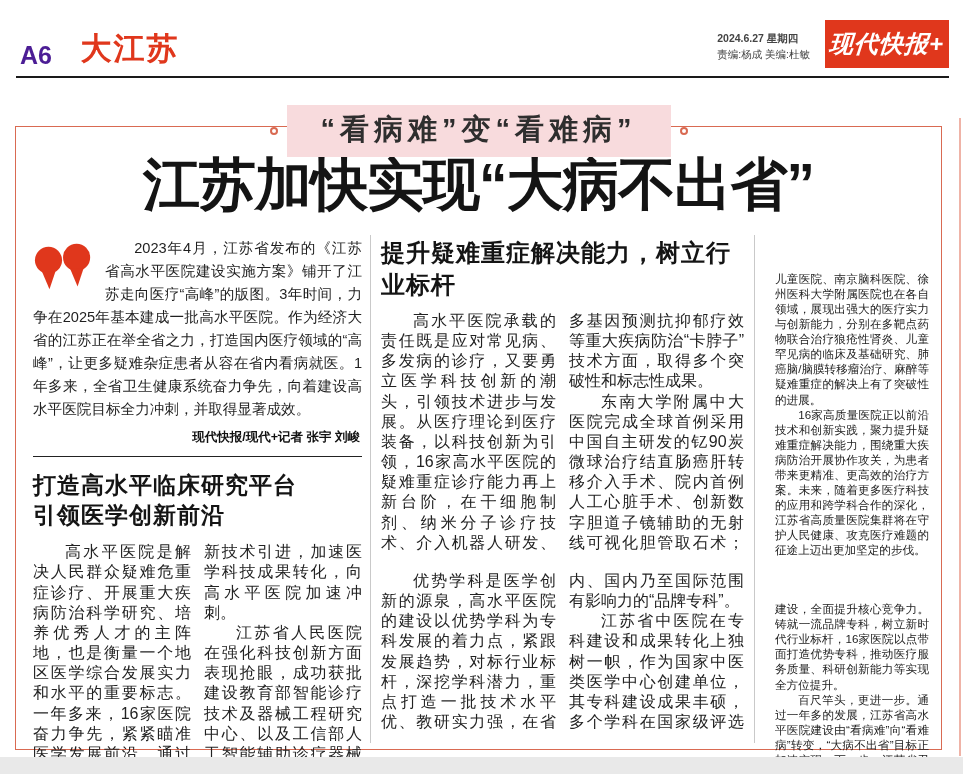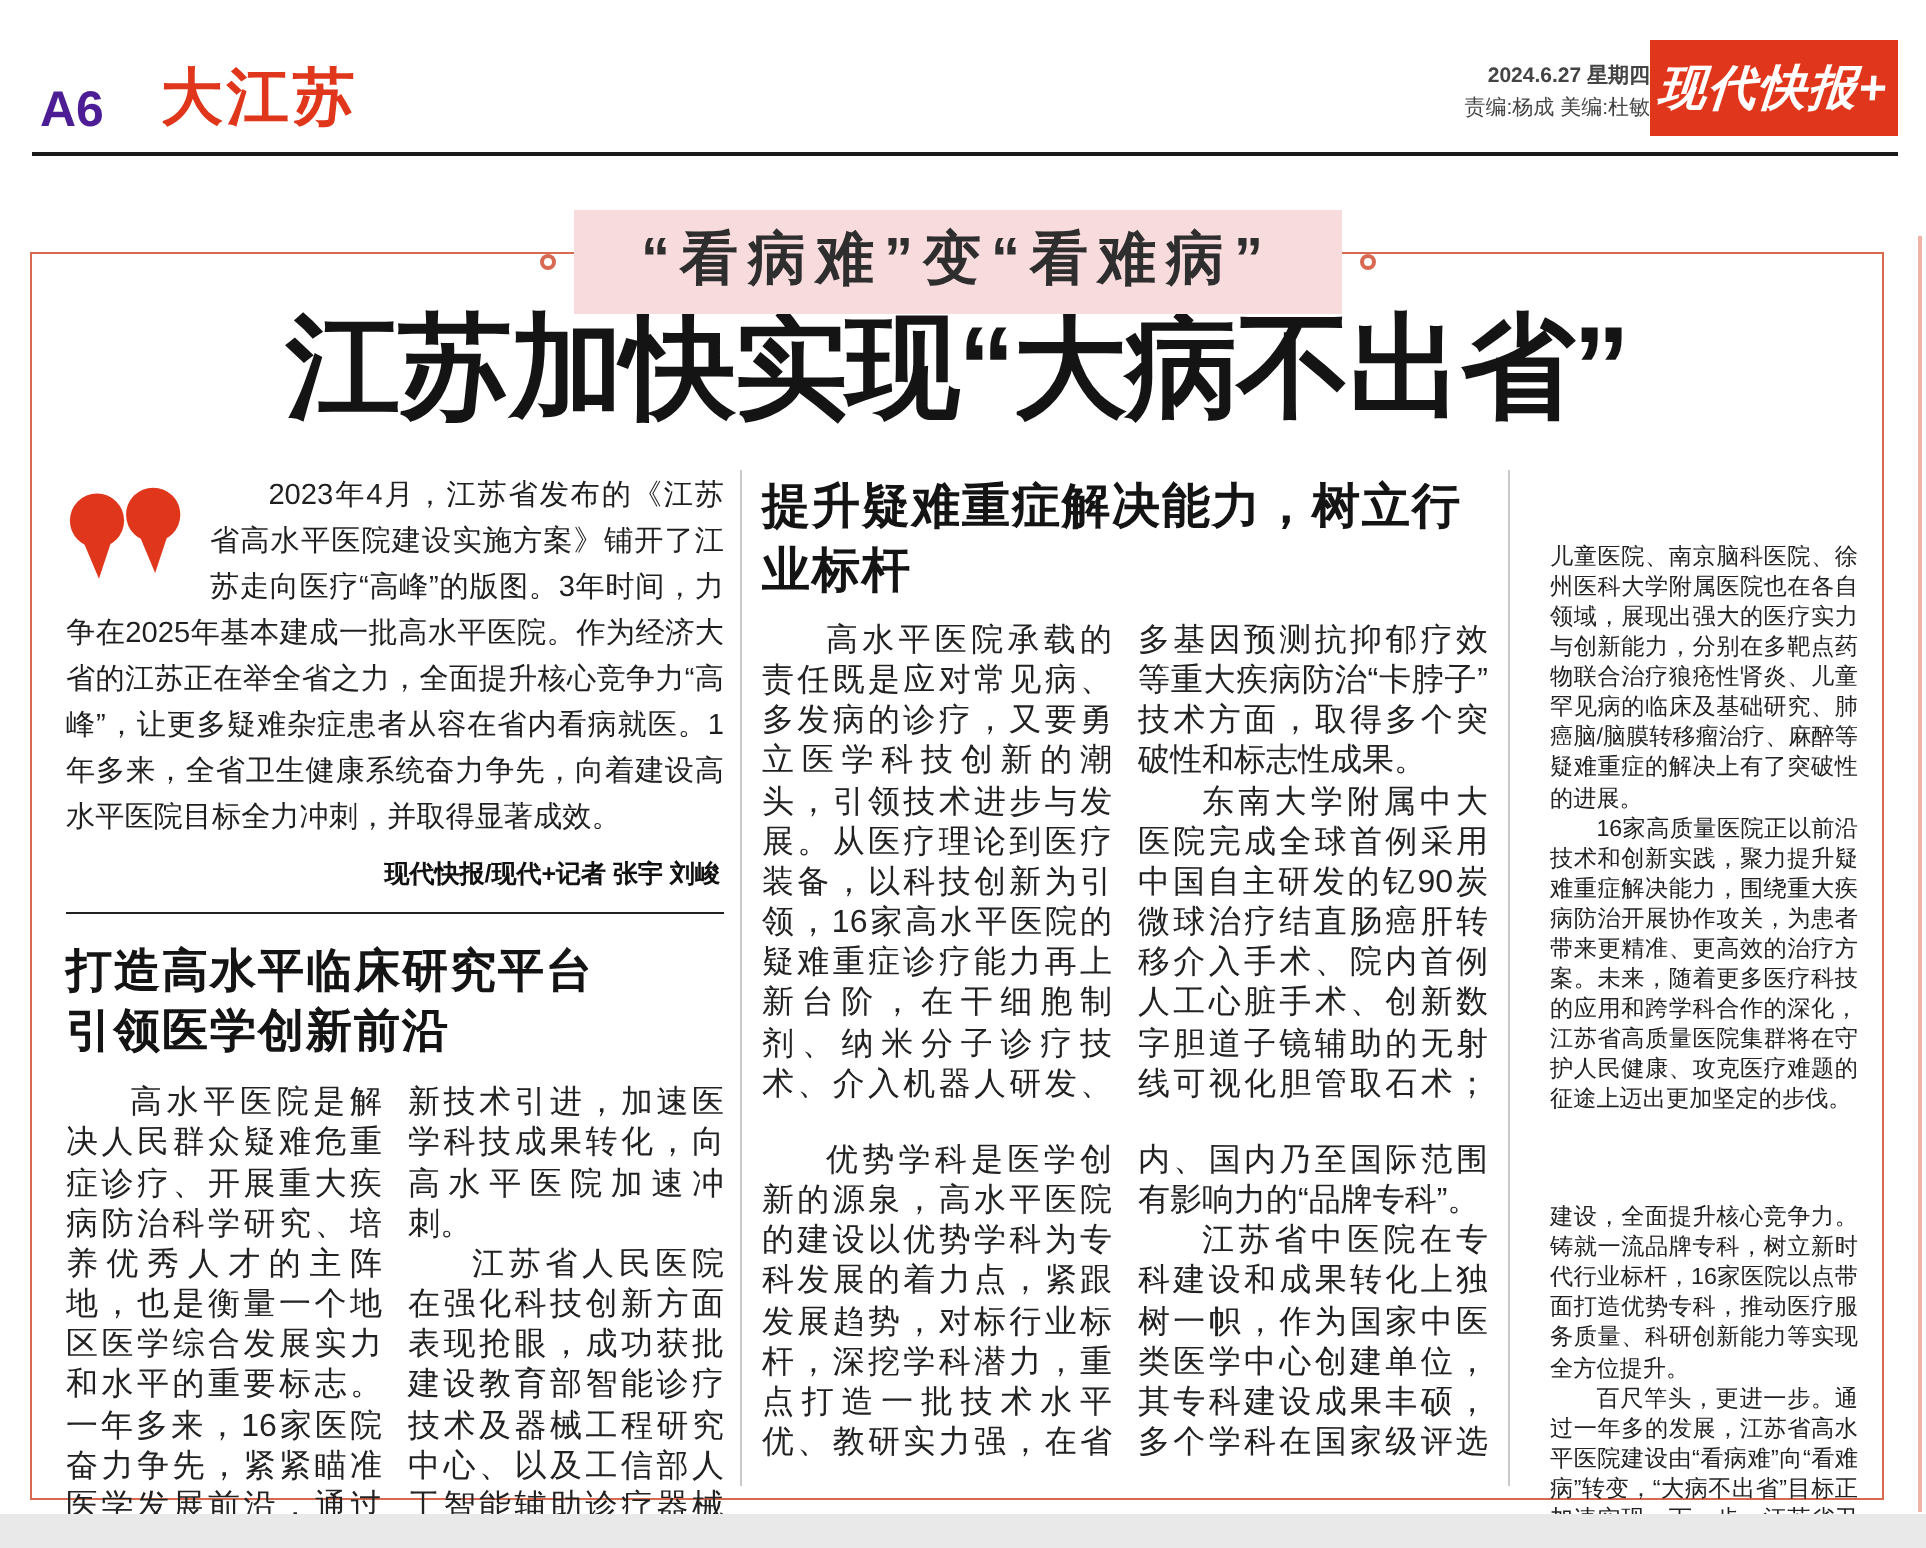--- a/index.html
+++ b/index.html
@@ -4,21 +4,21 @@
 <style>
   * { margin:0; padding:0; box-sizing:border-box; }
   html,body { background:#cfcfcf; }
   body { font-family:"Liberation Sans","DejaVu Sans",sans-serif; }
   .page { position:relative; width:963px; height:774px; background:#ffffff; overflow:hidden; margin:0 auto; }
 
   
   .masthead { position:absolute; top:18px; left:18px; right:14px; height:54px; }
   .page-no { display:inline-block; color:#4c1d95; font-size:25px; font-weight:800; vertical-align:bottom; margin:16px 0 0 2px; }
   .section-name { display:inline-block; color:#e0371c; font-size:31px; font-weight:800; margin:10px 0 0 24px; letter-spacing:2px; vertical-align:bottom; }
-  .date-block { position:absolute; right:124px; top:12px; text-align:right; font-size:10.5px; line-height:1.55; color:#444; }
+  .date-block { position:absolute; right:139px; top:12px; font-size:10.5px; line-height:1.55; color:#444; }
   .date-block .d1 { font-weight:bold; }
   .logo-box { position:absolute; right:0; top:2px; width:124px; height:48px; background:#e0371c; color:#fff; display:flex; align-items:center; justify-content:center; }
   .logo-text { font-size:24px; font-weight:900; font-style:italic; letter-spacing:1px; transform:skewX(-4deg); }
   .masthead-rule { position:absolute; top:76px; left:16px; right:14px; height:2px; background:#1a1a1a; }
 
   
   .frame { position:absolute; top:126px; left:15px; width:927px; height:624px; border:1px solid #d96a52; }
   .edge-line { position:absolute; top:118px; bottom:18px; right:2px; width:2px; background:#efb3a7; }
   .page-bottom { position:absolute; left:0; right:0; bottom:0; height:17px; background:#e9e9e9; }
 
@@ -90,21 +90,21 @@
     <div class="content">
 
       <div class="colgroup-left">
         <div class="lead">
           <svg class="quote-icon" viewBox="0 0 64 54" xmlns="http://www.w3.org/2000/svg">
             <circle cx="16" cy="18" r="14" fill="#e0371c"></circle>
             <polygon points="9,29 17,48 23,30" fill="#e0371c"></polygon>
             <circle cx="45" cy="15" r="14" fill="#e0371c"></circle>
             <polygon points="38,26 46,45 52,27" fill="#e0371c"></polygon>
           </svg>
-          <p>2023年4月，江苏省发布的《江苏省高水平医院建设实施方案》铺开了江苏走向医疗“高峰”的版图。3年时间，力争在2025年基本建成一批高水平医院。作为经济大省的江苏正在举全省之力，全面提升核心竞争力“高峰”，让更多疑难杂症患者从容在省内看病就医。1年多来，全省卫生健康系统奋力争先，向着建设高水平医院目标全力冲刺，并取得显著成效。</p>
+          <p>2023年4月，江苏省发布的《江苏省高水平医院建设实施方案》铺开了江苏走向医疗“高峰”的版图。3年时间，力争在2025年基本建成一批高水平医院。作为经济大省的江苏正在举全省之力，打造国内医疗领域的“高峰”，让更多疑难杂症患者从容在省内看病就医。1年多来，全省卫生健康系统奋力争先，向着建设高水平医院目标全力冲刺，并取得显著成效。</p>
         </div>
         <div class="byline">现代快报/现代+记者 张宇 刘峻</div>
         <div class="lead-rule"></div>
 
         <h2 class="sec-title two-line">
           <span>打造高水平临床研究平台</span><br>
           <span>引领医学创新前沿</span>
         </h2>
         <div class="colbody sec1-body">
           <p>高水平医院是解决人民群众疑难危重症诊疗、开展重大疾病防治科学研究、培养优秀人才的主阵地，也是衡量一个地区医学综合发展实力和水平的重要标志。一年多来，16家医院奋力争先，紧紧瞄准医学发展前沿，通过诊疗技术协作攻关和新技术引进，加速医学科技成果转化，向高水平医院加速冲刺。</p>

